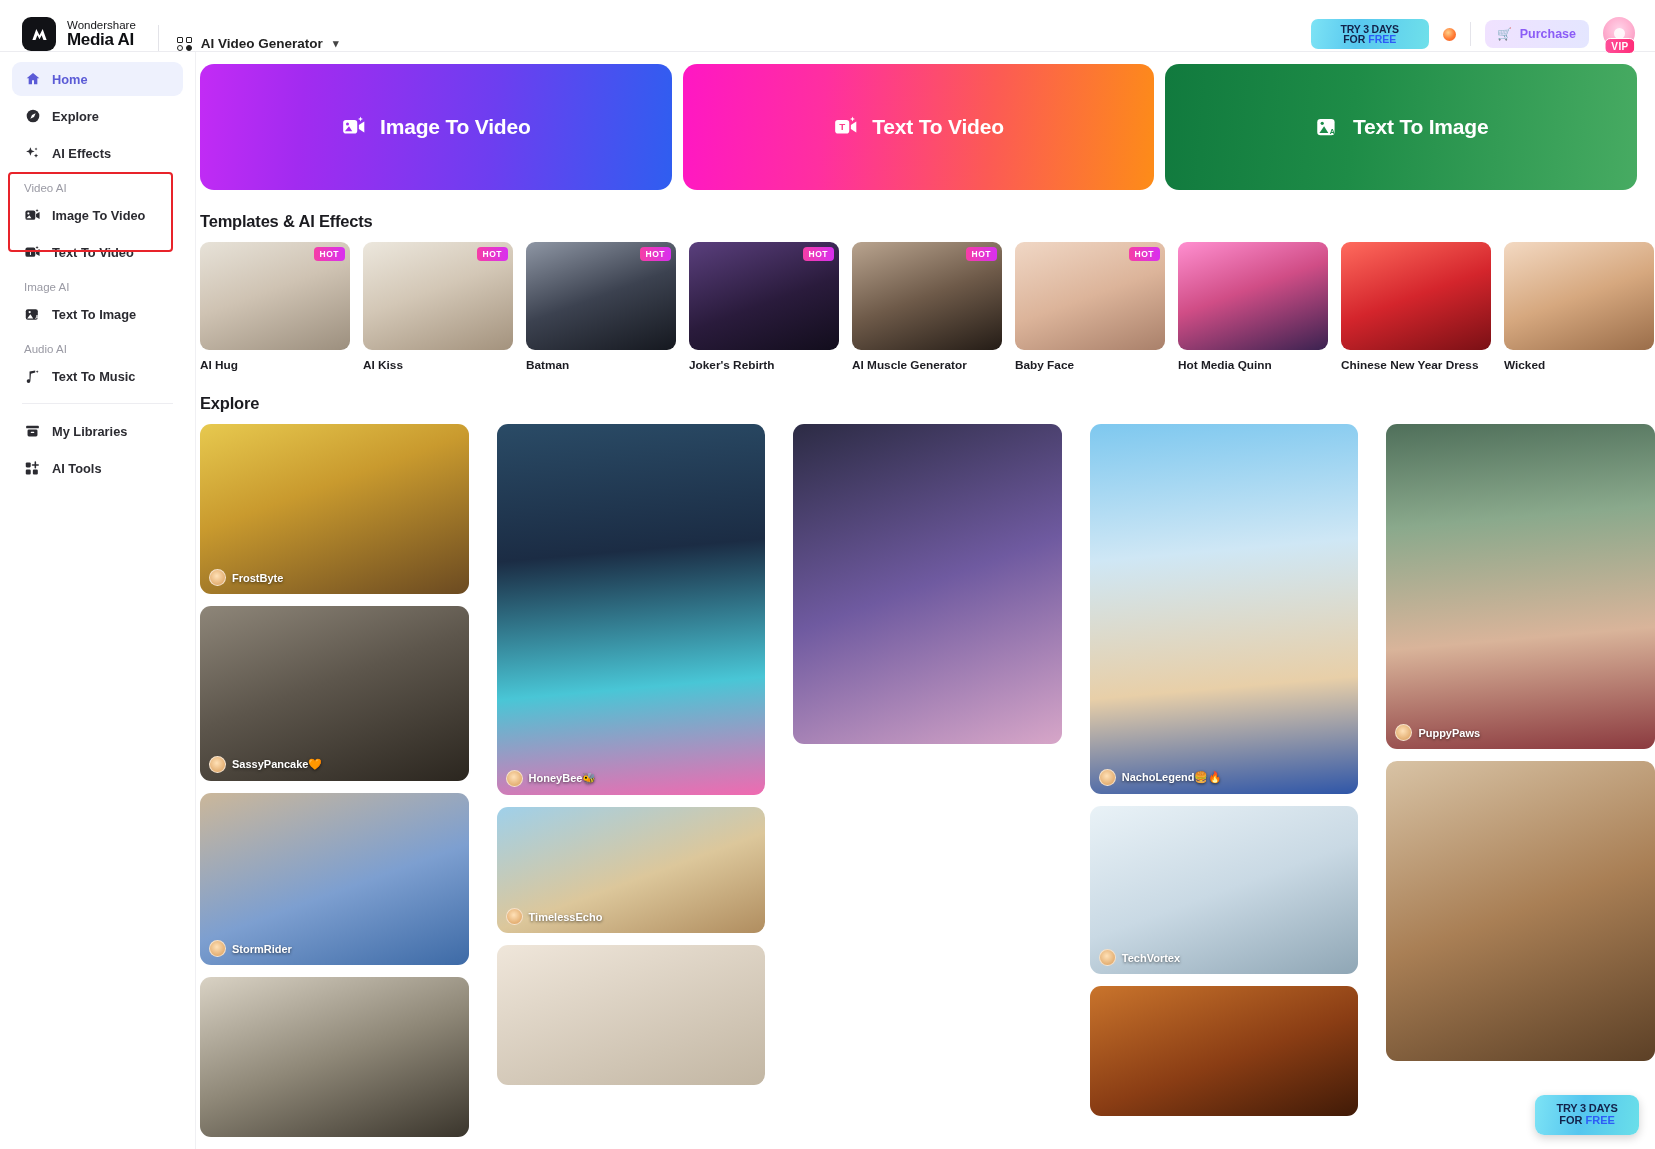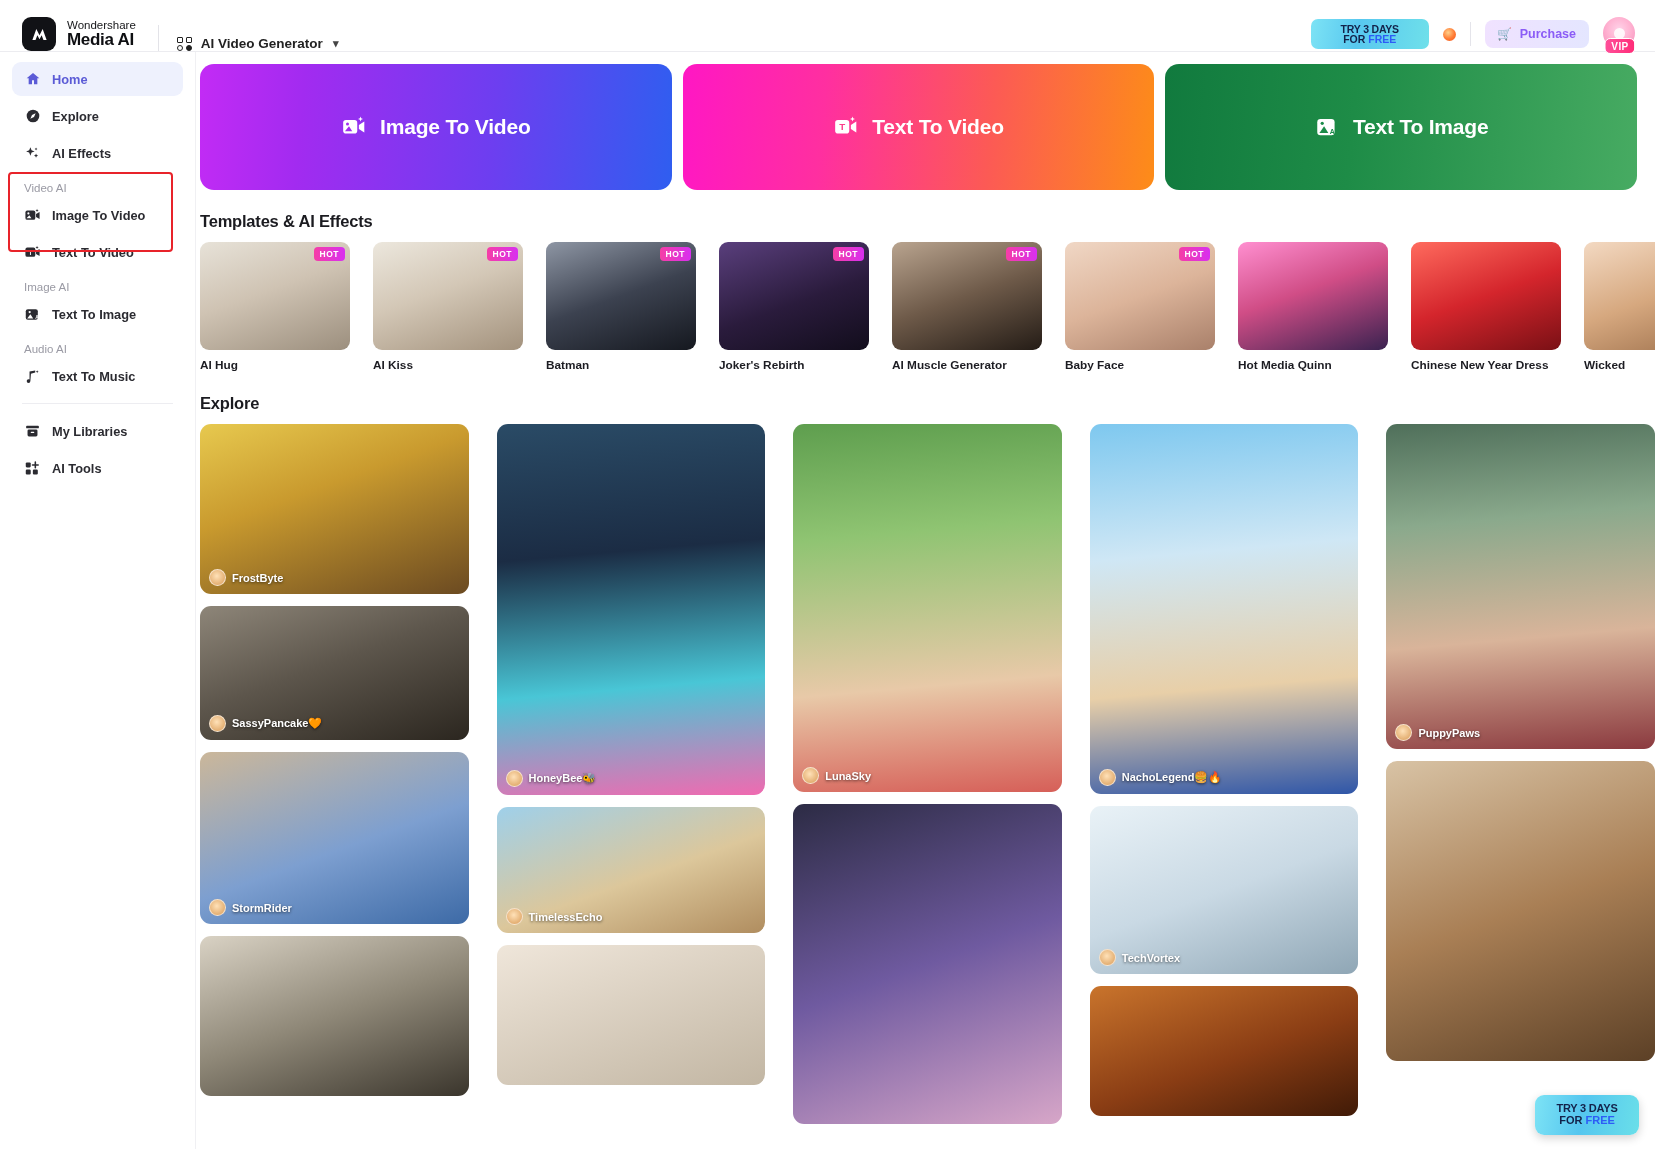--- a/index.html
+++ b/index.html
@@ -126,21 +126,21 @@
   .hero-1 { background: linear-gradient(95deg,#c32bf5 0%,#a22bf0 22%, #6d3ef0 62%, #2f5ef0 100%); }
   .hero-2 { background: linear-gradient(95deg,#ff17c4 0%, #ff2fa0 30%, #fc5a55 65%, #fd8c18 100%); }
   .hero-3 { background: linear-gradient(95deg,#117a3e 0%, #1e8c47 40%, #47ab62 100%); }
 
   .section-title {
     font-size: 16.5px; font-weight: bold; color: #1b1b20;
     padding: 22px 0 11px 4px; letter-spacing: -0.2px;
   }
 
   
-  .tpl-row { display: flex; gap: 23px; padding-left: 4px; }
+  .tpl-row { display: flex; gap: 13px; padding-left: 4px; }
   .tpl { width: 150px; flex: 0 0 150px; }
   .tpl-thumb {
     width: 150px; height: 108px; border-radius: 9px; position: relative; overflow: hidden;
     cursor: pointer;
   }
   .hot {
     position: absolute; top: 5px; right: 5px;
     background: linear-gradient(90deg,#f53ea6,#d82ff0);
     color: #fff; font-size: 8.5px; font-weight: bold; letter-spacing: .5px;
     padding: 2px 6px; border-radius: 4px;
@@ -418,21 +418,21 @@
 
     <div class="section-title">Explore</div>
     <div class="explore-cols" id="exGrid">
         <div class="ex-col">
           <div class="ex-card" style="height: 170px; background: linear-gradient(160deg, rgb(231, 201, 79), rgb(201, 154, 46) 40%, rgb(107, 74, 33));">
             <div class="user-tag">
               <span class="user-av" style="background: radial-gradient(circle at 45% 40%, rgb(255, 225, 184), rgb(216, 154, 85));"></span>
               <span>FrostByte</span>
             </div>
           </div>
-          <div class="ex-card" style="height: 134px; background: linear-gradient(160deg, rgb(142, 134, 121), rgb(93, 86, 76) 45%, rgb(43, 38, 31));">
+          <div class="ex-card" style="height: 175px; background: linear-gradient(160deg, rgb(142, 134, 121), rgb(93, 86, 76) 45%, rgb(43, 38, 31));">
             <div class="user-tag">
               <span class="user-av" style="background: radial-gradient(circle at 45% 40%, rgb(255, 225, 184), rgb(216, 154, 85));"></span>
               <span>SassyPancake🧡</span>
             </div>
           </div>
           <div class="ex-card" style="height: 172px; background: linear-gradient(160deg, rgb(203, 183, 154), rgb(125, 159, 208) 55%, rgb(61, 106, 166));">
             <div class="user-tag">
               <span class="user-av" style="background: radial-gradient(circle at 45% 40%, rgb(255, 225, 184), rgb(216, 154, 85));"></span>
               <span>StormRider</span>
             </div>
@@ -448,26 +448,20 @@
           </div>
           <div class="ex-card" style="height: 126px; background: linear-gradient(160deg, rgb(159, 208, 234), rgb(220, 199, 155) 55%, rgb(176, 141, 95)); text-decoration: underline;">
             <div class="user-tag">
               <span class="user-av" style="background: radial-gradient(circle at 45% 40%, rgb(255, 225, 184), rgb(216, 154, 85));"></span>
               <span>TimelessEcho</span>
             </div>
           </div>
           <div class="ex-card" style="height: 140px; background: linear-gradient(160deg, rgb(239, 230, 218), rgb(194, 182, 163));"></div>
         </div>
         <div class="ex-col">
-          <div class="ex-card" style="height: 368px; background: linear-gradient(175deg, rgb(94, 158, 78), rgb(143, 196, 114) 30%, rgb(232, 201, 168) 70%, rgb(214, 95, 88));">
-            <div class="user-tag">
-              <span class="user-av" style="background: radial-gradient(circle at 45% 40%, rgb(255, 225, 184), rgb(216, 154, 85));"></span>
-              <span>LunaSky</span>
-            </div>
-          </div>
           <div class="ex-card" style="height: 320px; background: linear-gradient(160deg, rgb(44, 43, 68), rgb(111, 90, 160) 50%, rgb(215, 166, 200));"></div>
         </div>
         <div class="ex-col">
           <div class="ex-card" style="height: 370px; background: linear-gradient(175deg, rgb(126, 200, 239), rgb(207, 231, 245) 35%, rgb(232, 207, 168) 70%, rgb(47, 86, 168));">
             <div class="user-tag">
               <span class="user-av" style="background: radial-gradient(circle at 45% 40%, rgb(255, 225, 184), rgb(216, 154, 85));"></span>
               <span>NachoLegend🍔🔥</span>
             </div>
           </div>
           <div class="ex-card" style="height: 168px; background: linear-gradient(160deg, rgb(233, 242, 247), rgb(201, 217, 228) 50%, rgb(143, 166, 181));">

